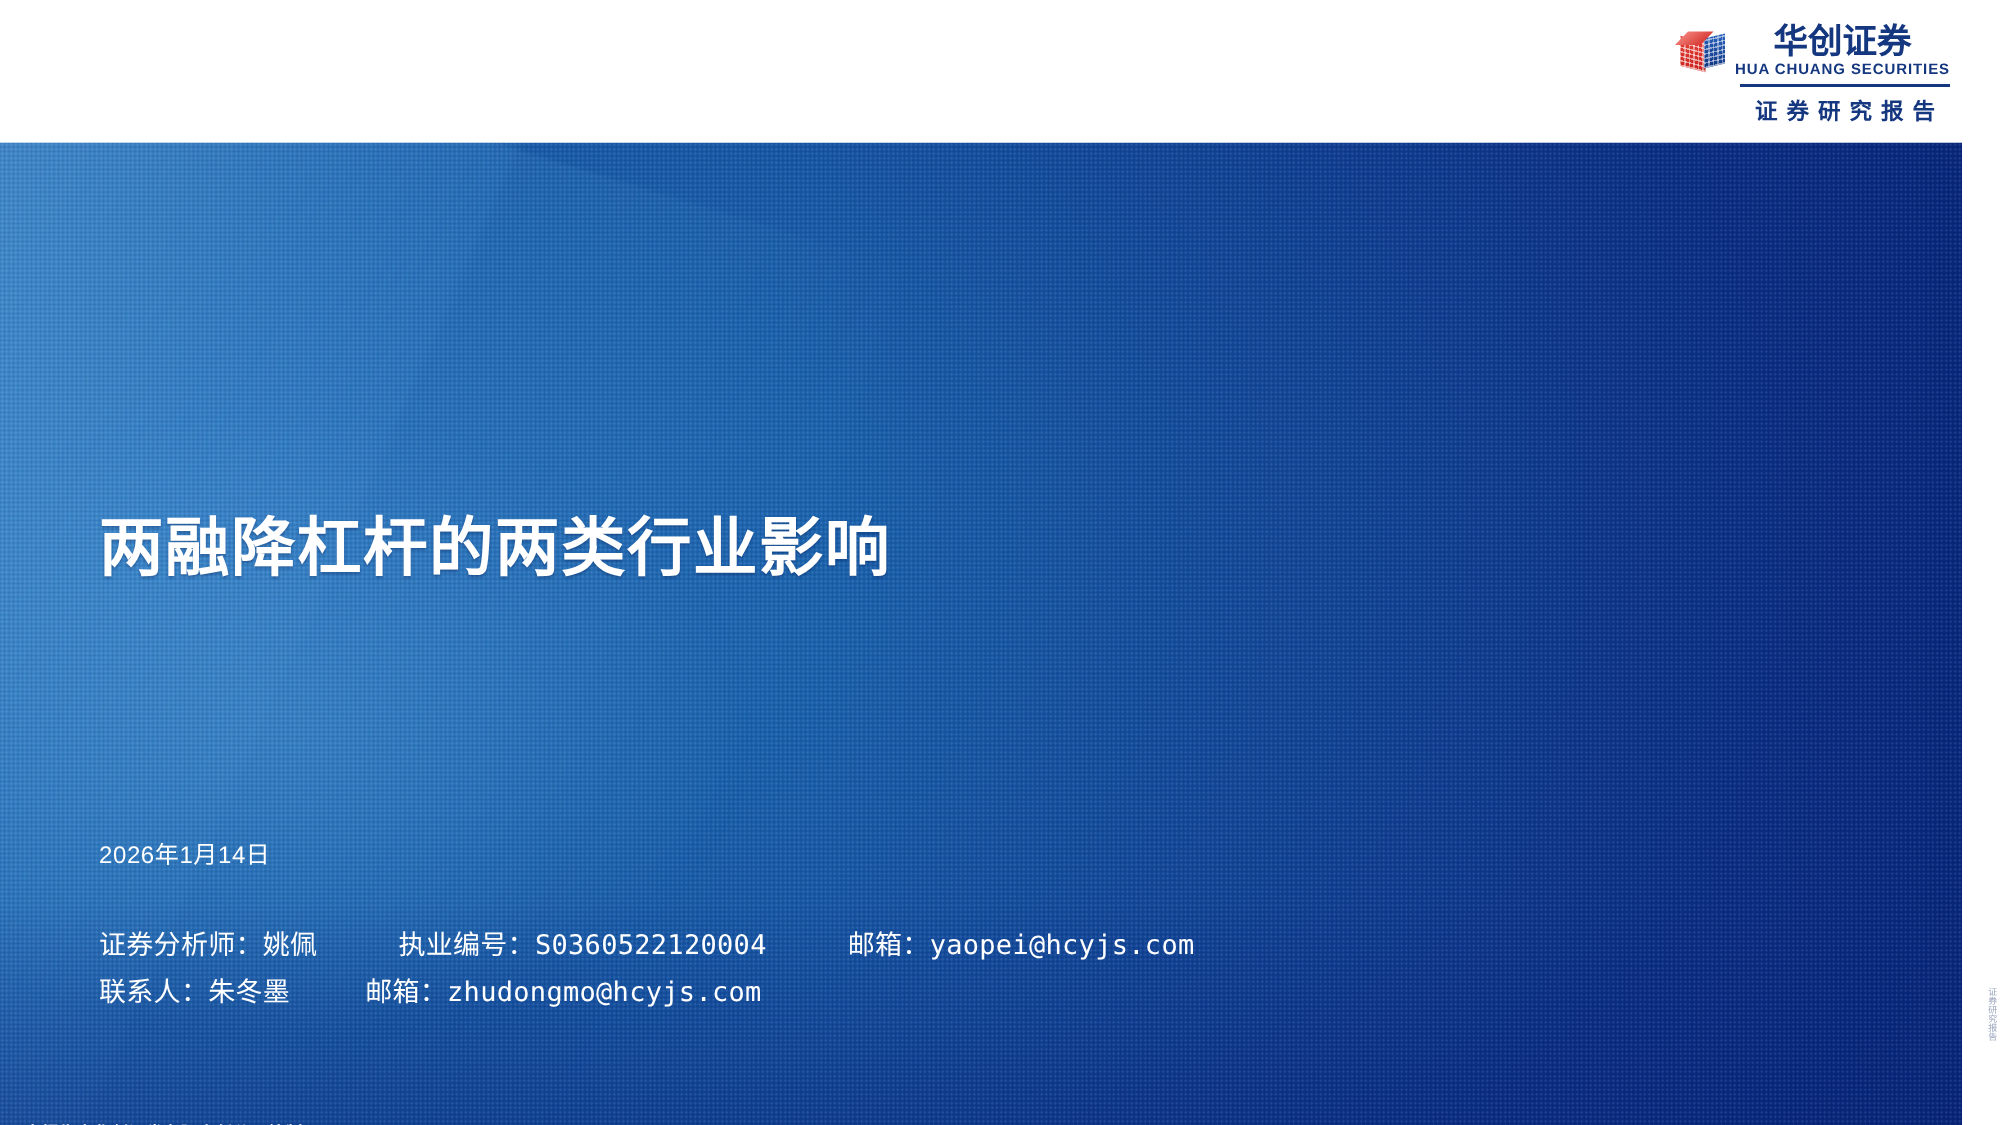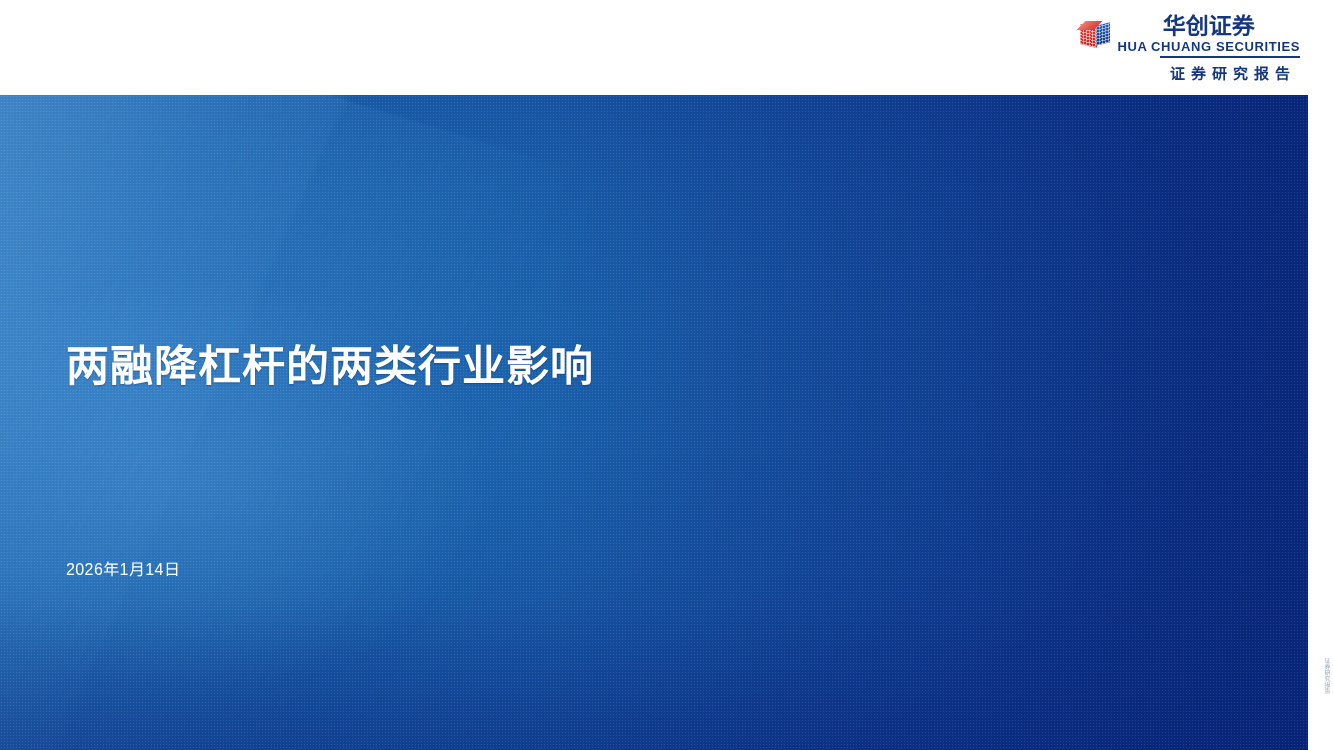--- a/index.html
+++ b/index.html
@@ -99,21 +99,21 @@
     font-size: 23px;
     font-weight: 700;
     color: #14377f;
     letter-spacing: 0px;
     line-height: 24px;
     white-space: nowrap;
   }
 
   .logo-sub {
     font-family: "Liberation Sans", sans-serif;
-    font-size: 13px;
+    font-size: 10px;
     font-weight: 700;
     color: #14377f;
     letter-spacing: 0.6px;
     text-align: right;
     margin-top: 1px;
     white-space: nowrap;
   }
 
   .logo-rule {
     margin-top: 6px;
@@ -324,21 +324,27 @@
     <div class="vignette-r"></div>
     <div class="vignette-b"></div>
     <div class="texture"></div>
 
     <div class="hero-content">
 
       <div class="main-title">两融降杠杆的两类行业影响</div>
 
       <div class="report-date">2026年1月14日</div>
 
-
+      <div class="analyst-line row-1">
+        <span>证券分析师：</span><span>姚佩</span><span class="gap-lg"></span><span>执业编号：</span><span>S0360522120004</span><span class="gap-lg"></span><span>邮箱：</span><span>yaopei@hcyjs.com</span>
+      </div>
+
+      <div class="analyst-line row-2">
+        <span>联系人：</span><span>朱冬墨</span><span class="gap-md"></span><span>邮箱：</span><span>zhudongmo@hcyjs.com</span>
+      </div>
 
     </div>
 
     <div class="disclaimer">
       <div class="d-head">本报告由华创证券有限责任公司编制</div>
 
     </div>
   </div>
 
   <div class="side-code">证券研究报告</div>

